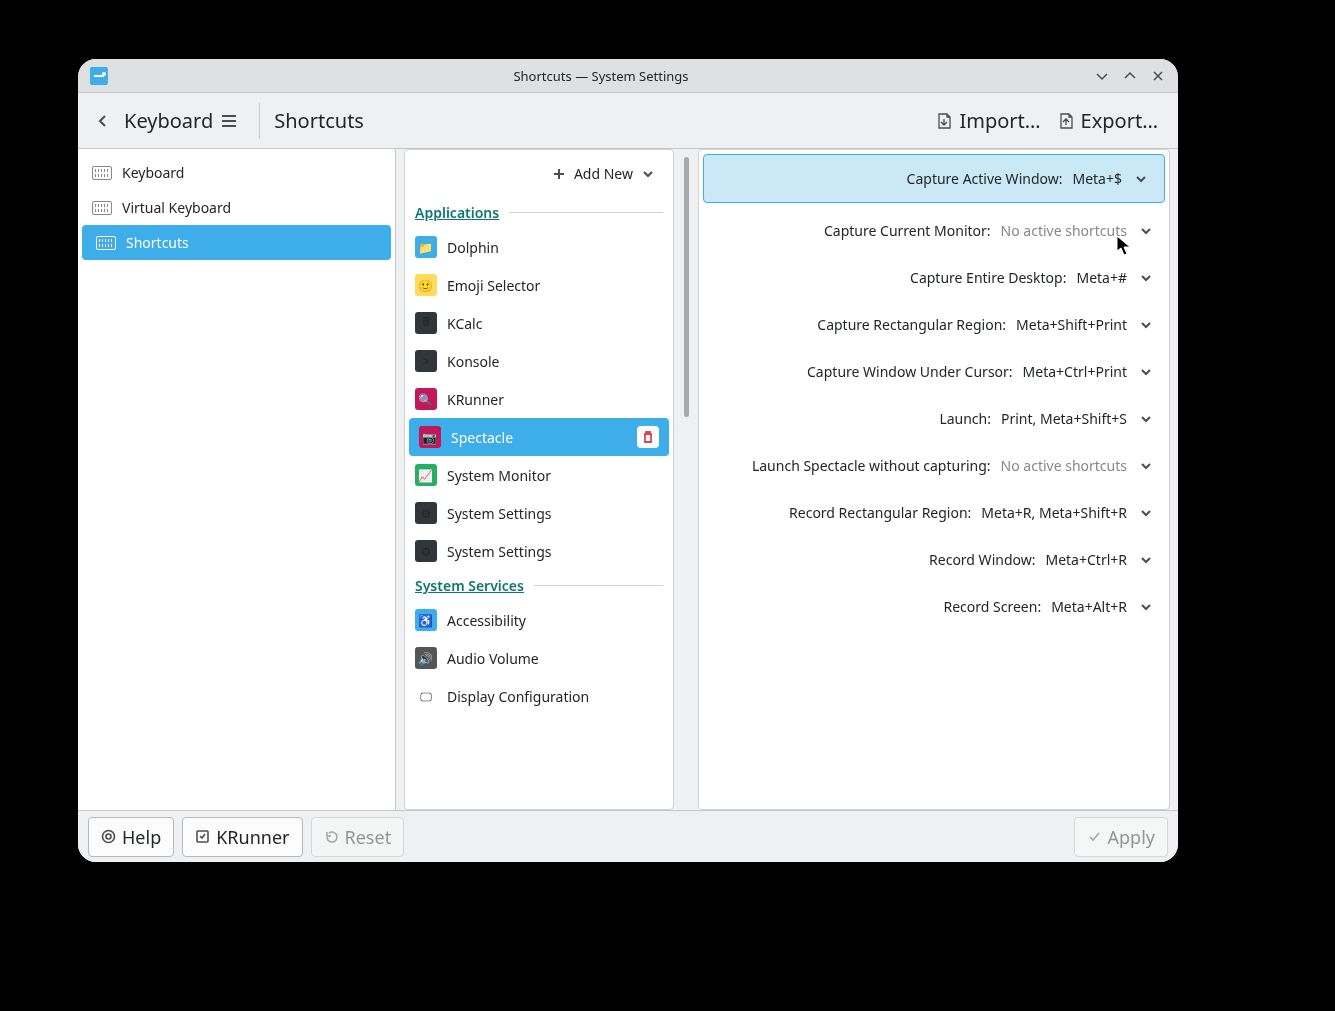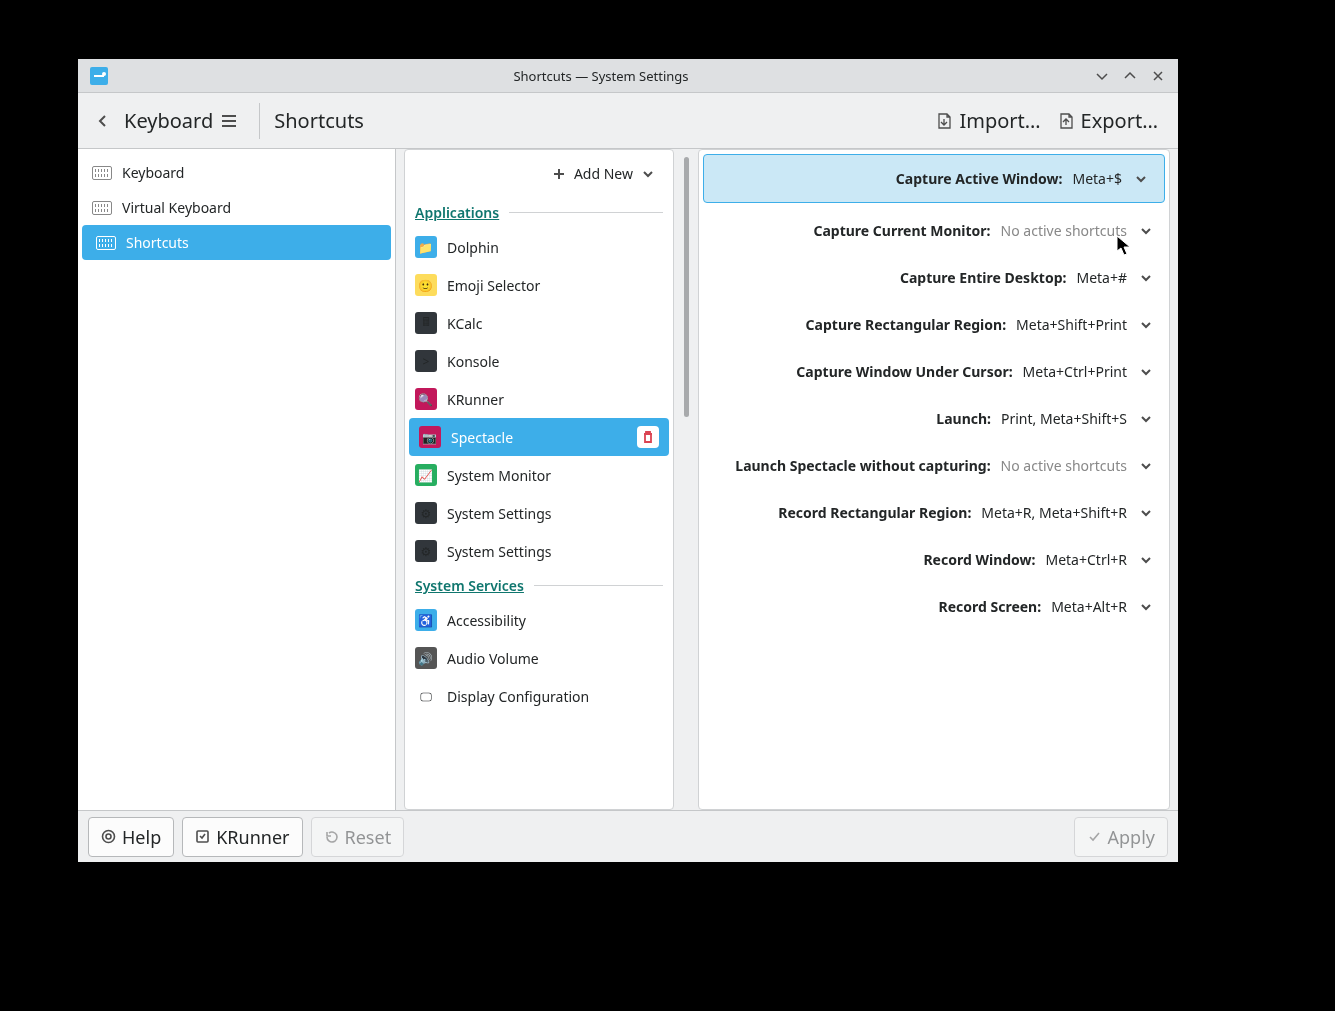--- a/index.html
+++ b/index.html
@@ -12,21 +12,21 @@
     height: 1011px;
     position: relative;
   }
   .window {
     position: absolute;
     left: 78px;
     top: 59px;
     width: 1100px;
     height: 803px;
     background: #eff0f1;
-    border-radius: 0;
+    border-radius: 18px;
     box-shadow: 0 8px 30px rgba(0,0,0,0.5);
     overflow: hidden;
     display: flex;
     flex-direction: column;
   }
   .titlebar {
     height: 34px;
     display: flex;
     align-items: center;
     background: #dee0e2;
@@ -87,21 +87,21 @@
   .add-new-btn svg{width:14px;height:14px;stroke:#4d4d4d;stroke-width:2;fill:none;}
   .group-header { display:flex;align-items:center;gap:10px;padding:6px 10px;font-weight:600;color:#0f766e;text-decoration:underline;}
   .group-header .line{flex:1;height:1px;background:#d0d2d4;}
   .app-item { display:flex;align-items:center;gap:10px;padding:8px 10px;cursor:pointer;}
   .app-item.selected { background:#3daee9;color:#fff;border-radius:4px;margin:0 4px;}
   .app-icon-sq { width:22px;height:22px;border-radius:3px;display:flex;align-items:center;justify-content:center;font-size:12px;flex-shrink:0;}
   .delete-badge { margin-left:auto; width:22px;height:22px;background:#fff;border-radius:4px;display:flex;align-items:center;justify-content:center;}
   .delete-badge svg{width:14px;height:14px;stroke:#da4453;stroke-width:1.8;fill:none;}
   .shortcut-row { display:flex;align-items:center;padding:14px 16px;gap:10px;cursor:pointer;}
   .shortcut-row.highlighted { background:#cbe8f6;border:1px solid #3daee9;border-radius:4px;margin:4px;}
-  .shortcut-row .sc-label { flex:1;font-weight:bold;}
+  .shortcut-row .sc-label { flex:1;}
   .shortcut-row .sc-keys { color:#232627;}
   .shortcut-row .sc-keys.inactive { color:#888;}
   .shortcut-row .chev { width:16px;height:16px;}
   .shortcut-row .chev svg{width:14px;height:14px;stroke:#4d4d4d;stroke-width:2;fill:none;}
   .footer { height:52px;border-top:1px solid #c5c7c9;display:flex;align-items:center;padding:0 10px;gap:8px;background:#eff0f1;}
   .btn { display:flex;align-items:center;gap:6px;padding:7px 12px;border:1px solid #b6b8ba;border-radius:4px;background:#fcfcfc;cursor:pointer;font-size:18px;}
   .btn.disabled { opacity:0.45; cursor:default;}
   .btn svg{width:15px;height:15px;stroke:#4d4d4d;stroke-width:1.6;fill:none;}
   .cursor { position:absolute; width:16px; height:22px; pointer-events:none; z-index:1000;}
   .cursor svg { width:16px;height:22px; }

